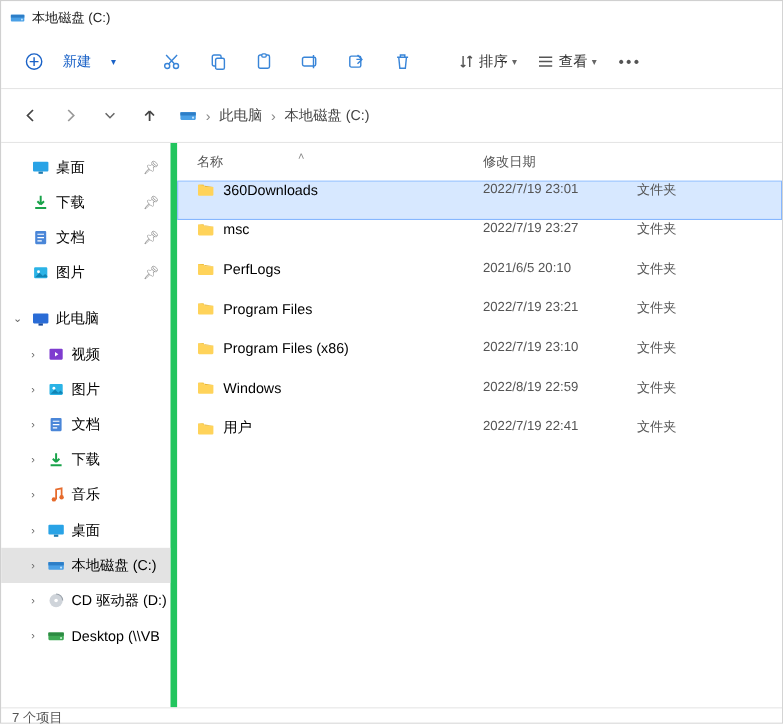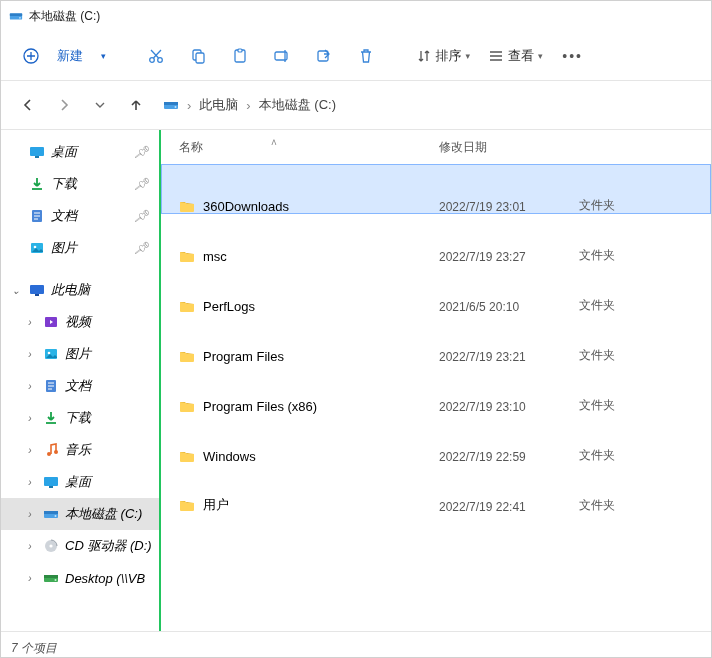--- a/index.html
+++ b/index.html
@@ -16,42 +16,42 @@
   .tb-btn { width:40px; height:32px; display:flex; align-items:center; justify-content:center; border-radius:4px; cursor:pointer; }
   .tb-txt { display:flex; align-items:center; gap:4px; padding:4px 8px; border-radius:4px; color:#333; cursor:pointer;}
   
   .navrow { height:48px; display:flex; align-items:center; padding:0 10px; gap:2px; }
   .nav-btn { width:34px; height:34px; display:flex; align-items:center; justify-content:center; border-radius:4px; cursor:pointer;}
   .breadcrumb { margin-left:8px; display:flex; align-items:center; gap:8px; color:#444; }
   .breadcrumb .sep{color:#888;}
   .breadcrumb span{cursor:pointer;}
   
   .main { flex:1; display:flex; min-height:0; border-top:1px solid #e5e5e5;}
-  .sidebar { width:160px; border-right:2px solid #22c55e; overflow-y:auto; padding:6px 0 14px 0;font-style:italic;}
+  .sidebar { width:160px; border-right:6px solid #22c55e; overflow-y:auto; padding:6px 0 14px 0;}
   .sb-item { display:flex; align-items:center; height:32px; padding-left:8px; gap:6px; cursor:pointer;}
   .sb-item.selected{background:#e3e3e3;}
   .sb-item .chev{width:14px;display:flex;justify-content:center;color:#666;font-size:10px;}
   .sb-item .label{flex:1; white-space:nowrap; overflow:hidden; text-overflow:ellipsis;}
   .sb-pin{color:#8a8a8a;padding-right:10px;font-size:12px;}
   .sb-item.depth1{padding-left:22px;}
   .sb-group-gap{height:10px;}
   .content { flex:1; display:flex; flex-direction:column; min-width:0;}
   .cols { display:flex; height:34px; align-items:center; color:#555; font-size:12px;}
   .cols div{padding-left:18px;}
   .col-name{flex:0 0 260px;position:relative;}
   .col-date{flex:0 0 140px;}
   .col-type{flex:1;}
   .sort-ind{position:absolute;left:110px;top:-2px;color:#888;font-size:10px;}
   .filelist{flex:1;overflow:auto;}
-  .row{display:flex;align-items:flex-end;height:50px;cursor:pointer;}
+  .row{display:flex;align-items:flex-start;height:36px;cursor:pointer;}
   .row.selected{background:#d7e8ff;outline:1px solid #86b7ff;outline-offset:-1px;}
   .row .c-name{flex:0 0 260px;display:flex;align-items:center;gap:8px;padding-left:18px;}
   .row .c-date{flex:0 0 140px;color:#555;font-size:12px;padding-left:18px;}
   .row .c-type{flex:1;color:#555;font-size:12px;padding-left:18px;}
-  .status{height:26px;border-top:1px solid #e5e5e5;display:flex;align-items:flex-end;padding:0 10px;color:#555;font-size:12px;font-style:italic;}
+  .status{height:14px;border-top:1px solid #e5e5e5;display:flex;align-items:flex-start;padding:0 10px;color:#555;font-size:12px;}
   
   svg{display:block;}
   .ico16{width:16px;height:16px;}
   .ico18{width:18px;height:18px;}
 </style>
 </head>
 <body>
 
 <div class="window">
 
@@ -422,21 +422,21 @@
           <div class="row ">
       <div class="c-name">
         <span>
                 <svg class="ico16" viewBox="0 0 16 16">
                   <path d="M1 4h5l1.5 2H15v7a1 1 0 0 1-1 1H2a1 1 0 0 1-1-1z" fill="#ffd35a"></path>
                   <path d="M1 4h5l1.5 2H15" fill="#e9b93a"></path>
                 </svg>
               </span>
         <span>Windows</span>
       </div>
-      <div class="c-date">2022/7/19 22:59</div>
+      <div class="c-date">2022/8/19 22:59</div>
       <div class="c-type">文件夹</div>
     </div>
           <div class="row ">
       <div class="c-name">
         <span>
                 <svg class="ico16" viewBox="0 0 16 16">
                   <path d="M1 4h5l1.5 2H15v7a1 1 0 0 1-1 1H2a1 1 0 0 1-1-1z" fill="#ffd35a"></path>
                   <path d="M1 4h5l1.5 2H15" fill="#e9b93a"></path>
                 </svg>
               </span>

